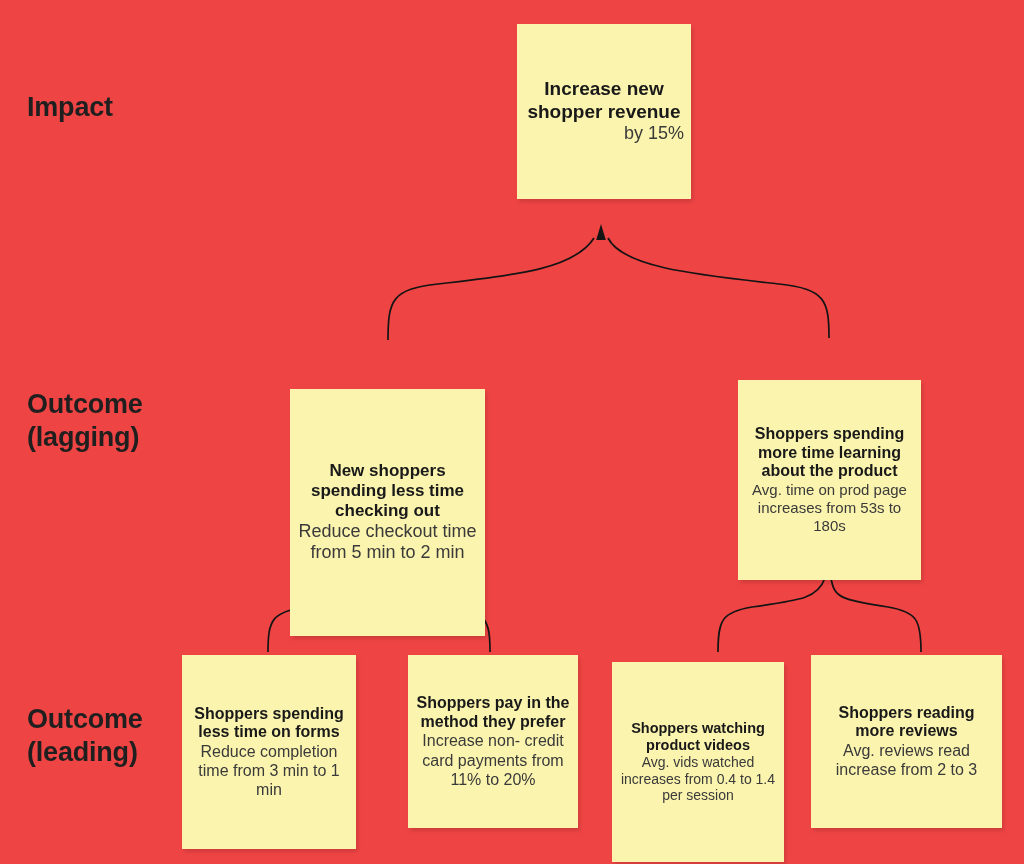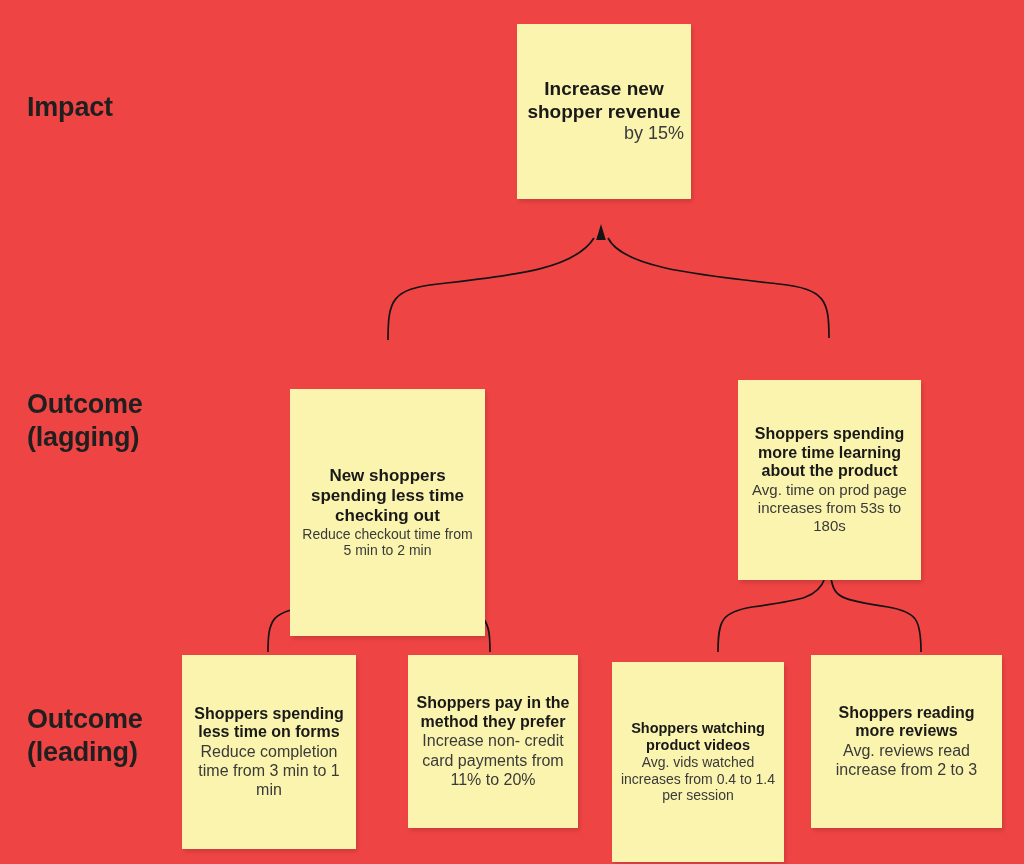--- a/index.html
+++ b/index.html
@@ -55,21 +55,21 @@
     font-weight: normal;
     color: #3a3a3a;
     line-height: 1.2;
   }
 
   
   .s-impact .title  { font-size: 19px; }
   .s-impact .metric { font-size: 18px; }
 
   .s-lag-left .title  { font-size: 17px; }
-  .s-lag-left .metric { font-size: 14px; }
+  .s-lag-left .metric { font-size: 18px; }
 
   .s-lag-right .title  { font-size: 16px; }
   .s-lag-right .metric { font-size: 15px; }
 
   .s-lead-a .title  { font-size: 16px; }
   .s-lead-a .metric { font-size: 16px; }
 
   .s-lead-b .title  { font-size: 16px; }
   .s-lead-b .metric { font-size: 16px; }
 

